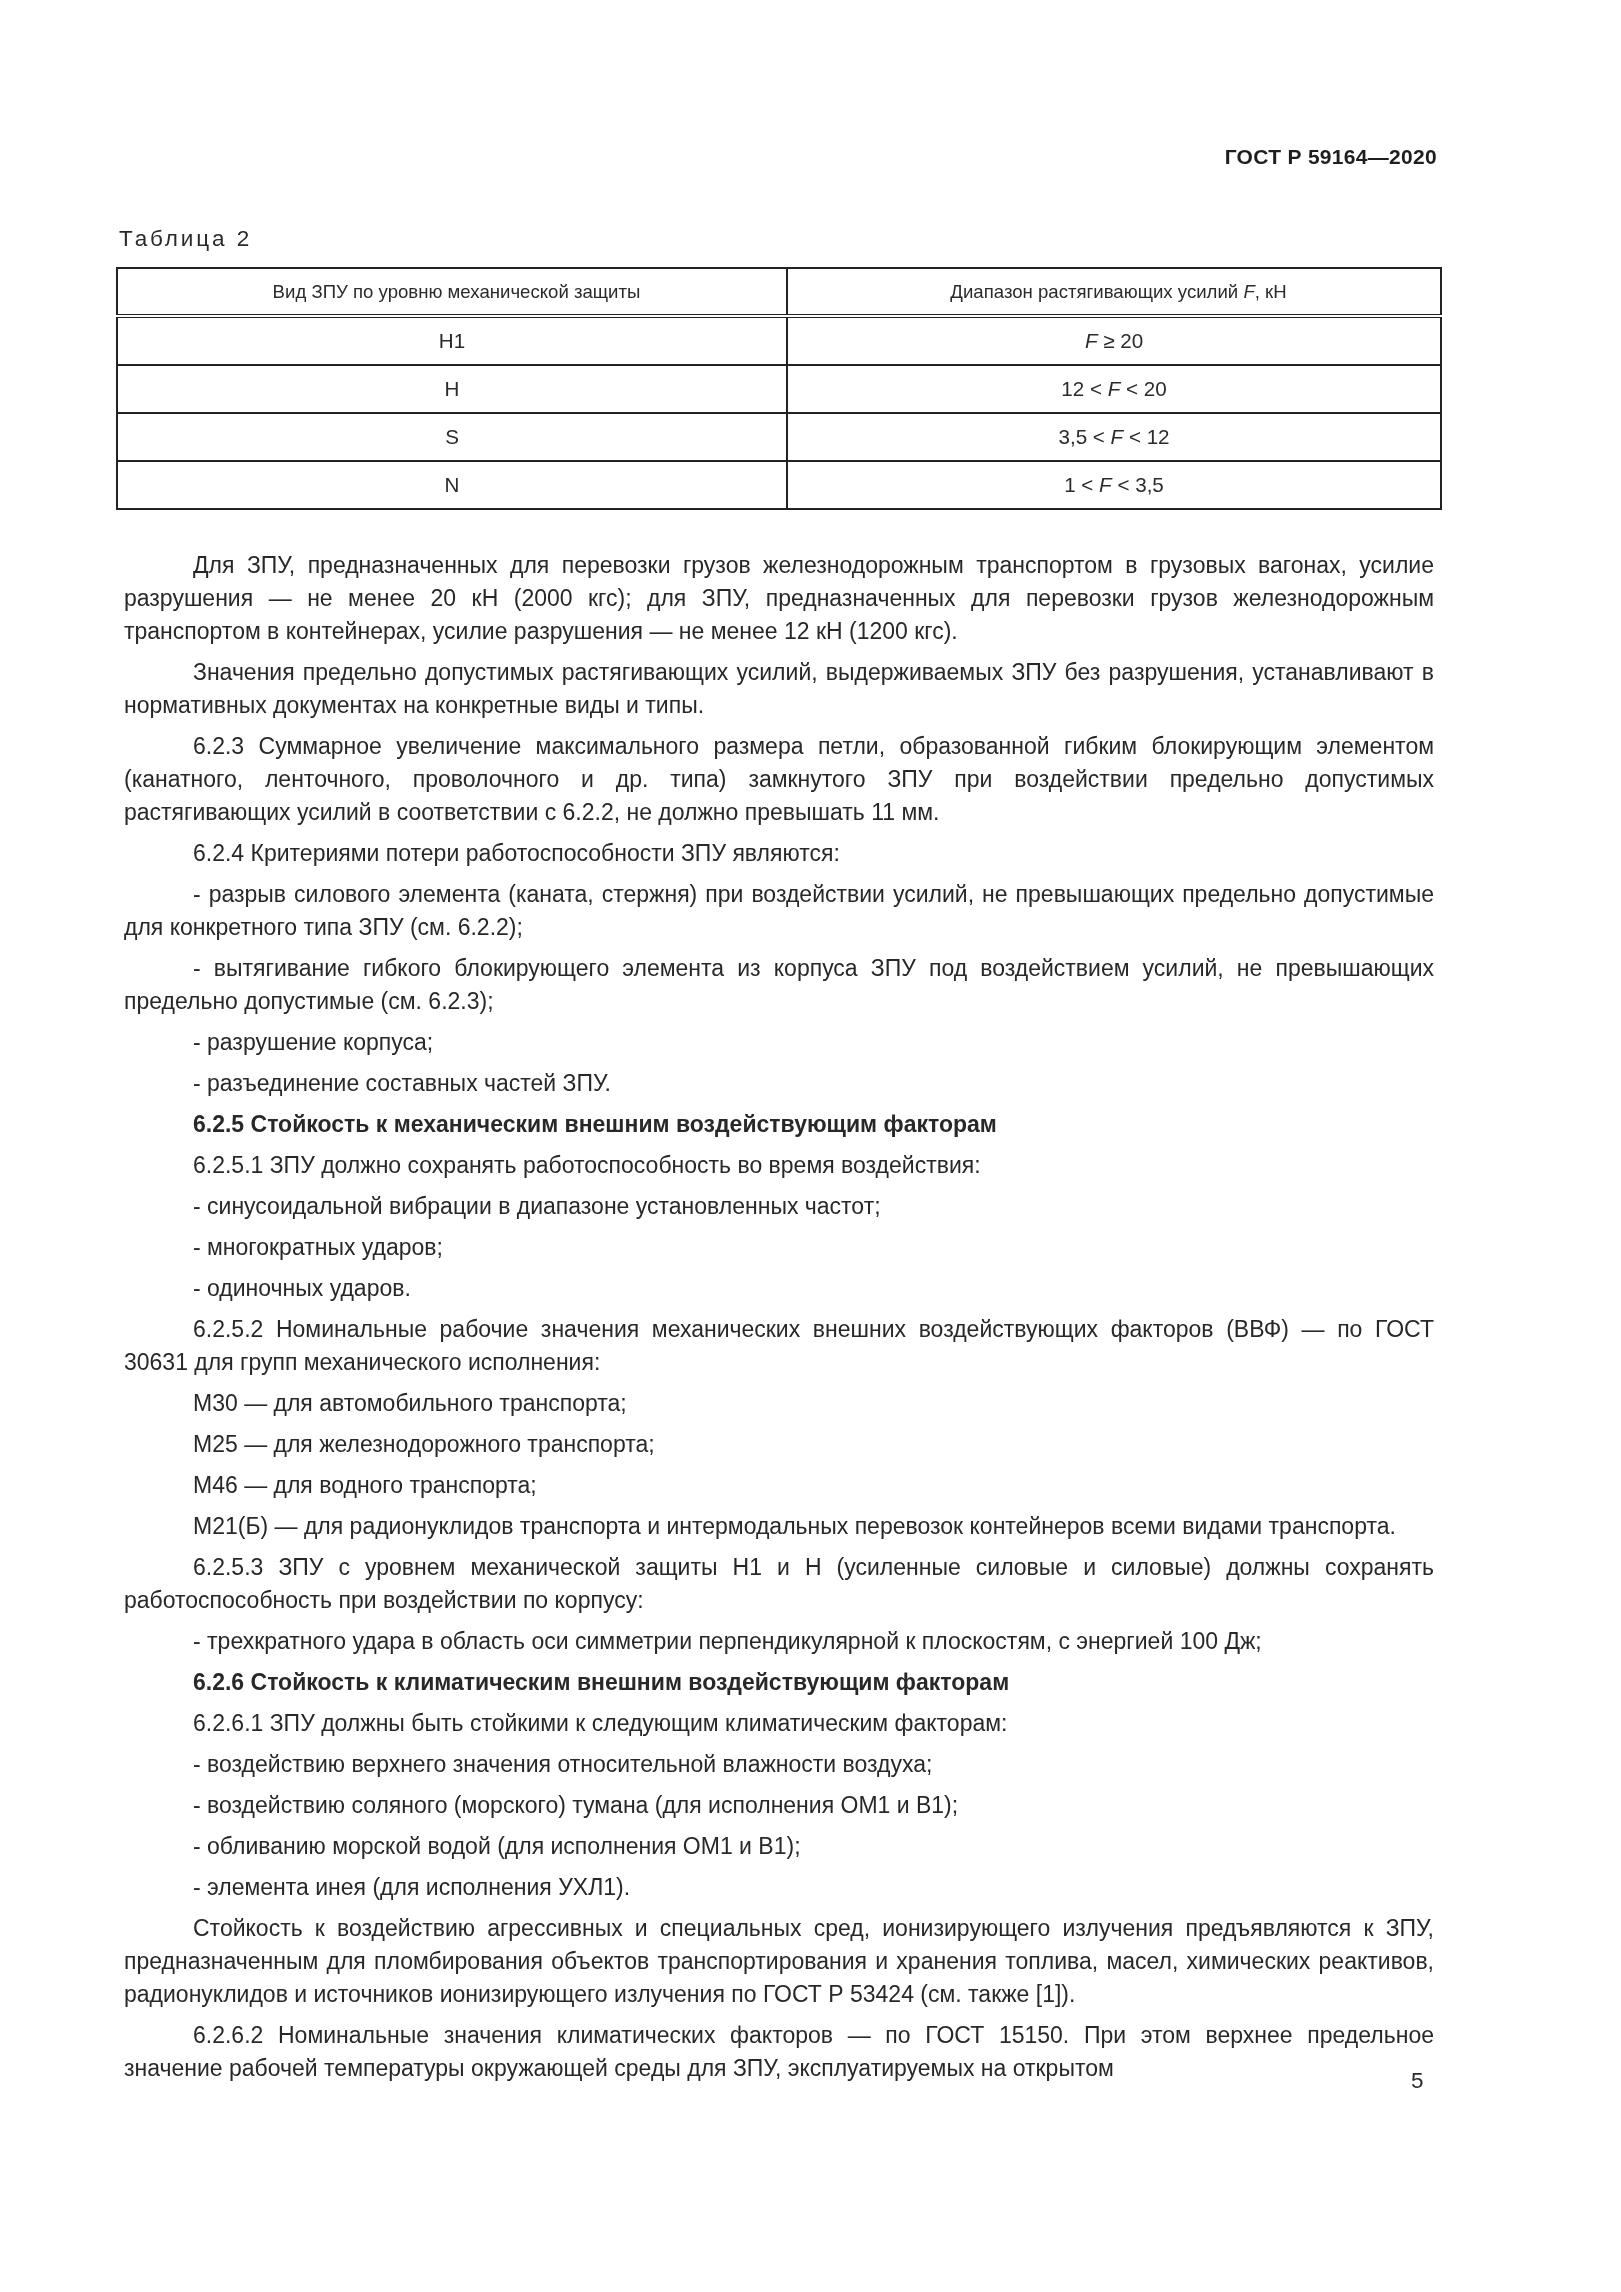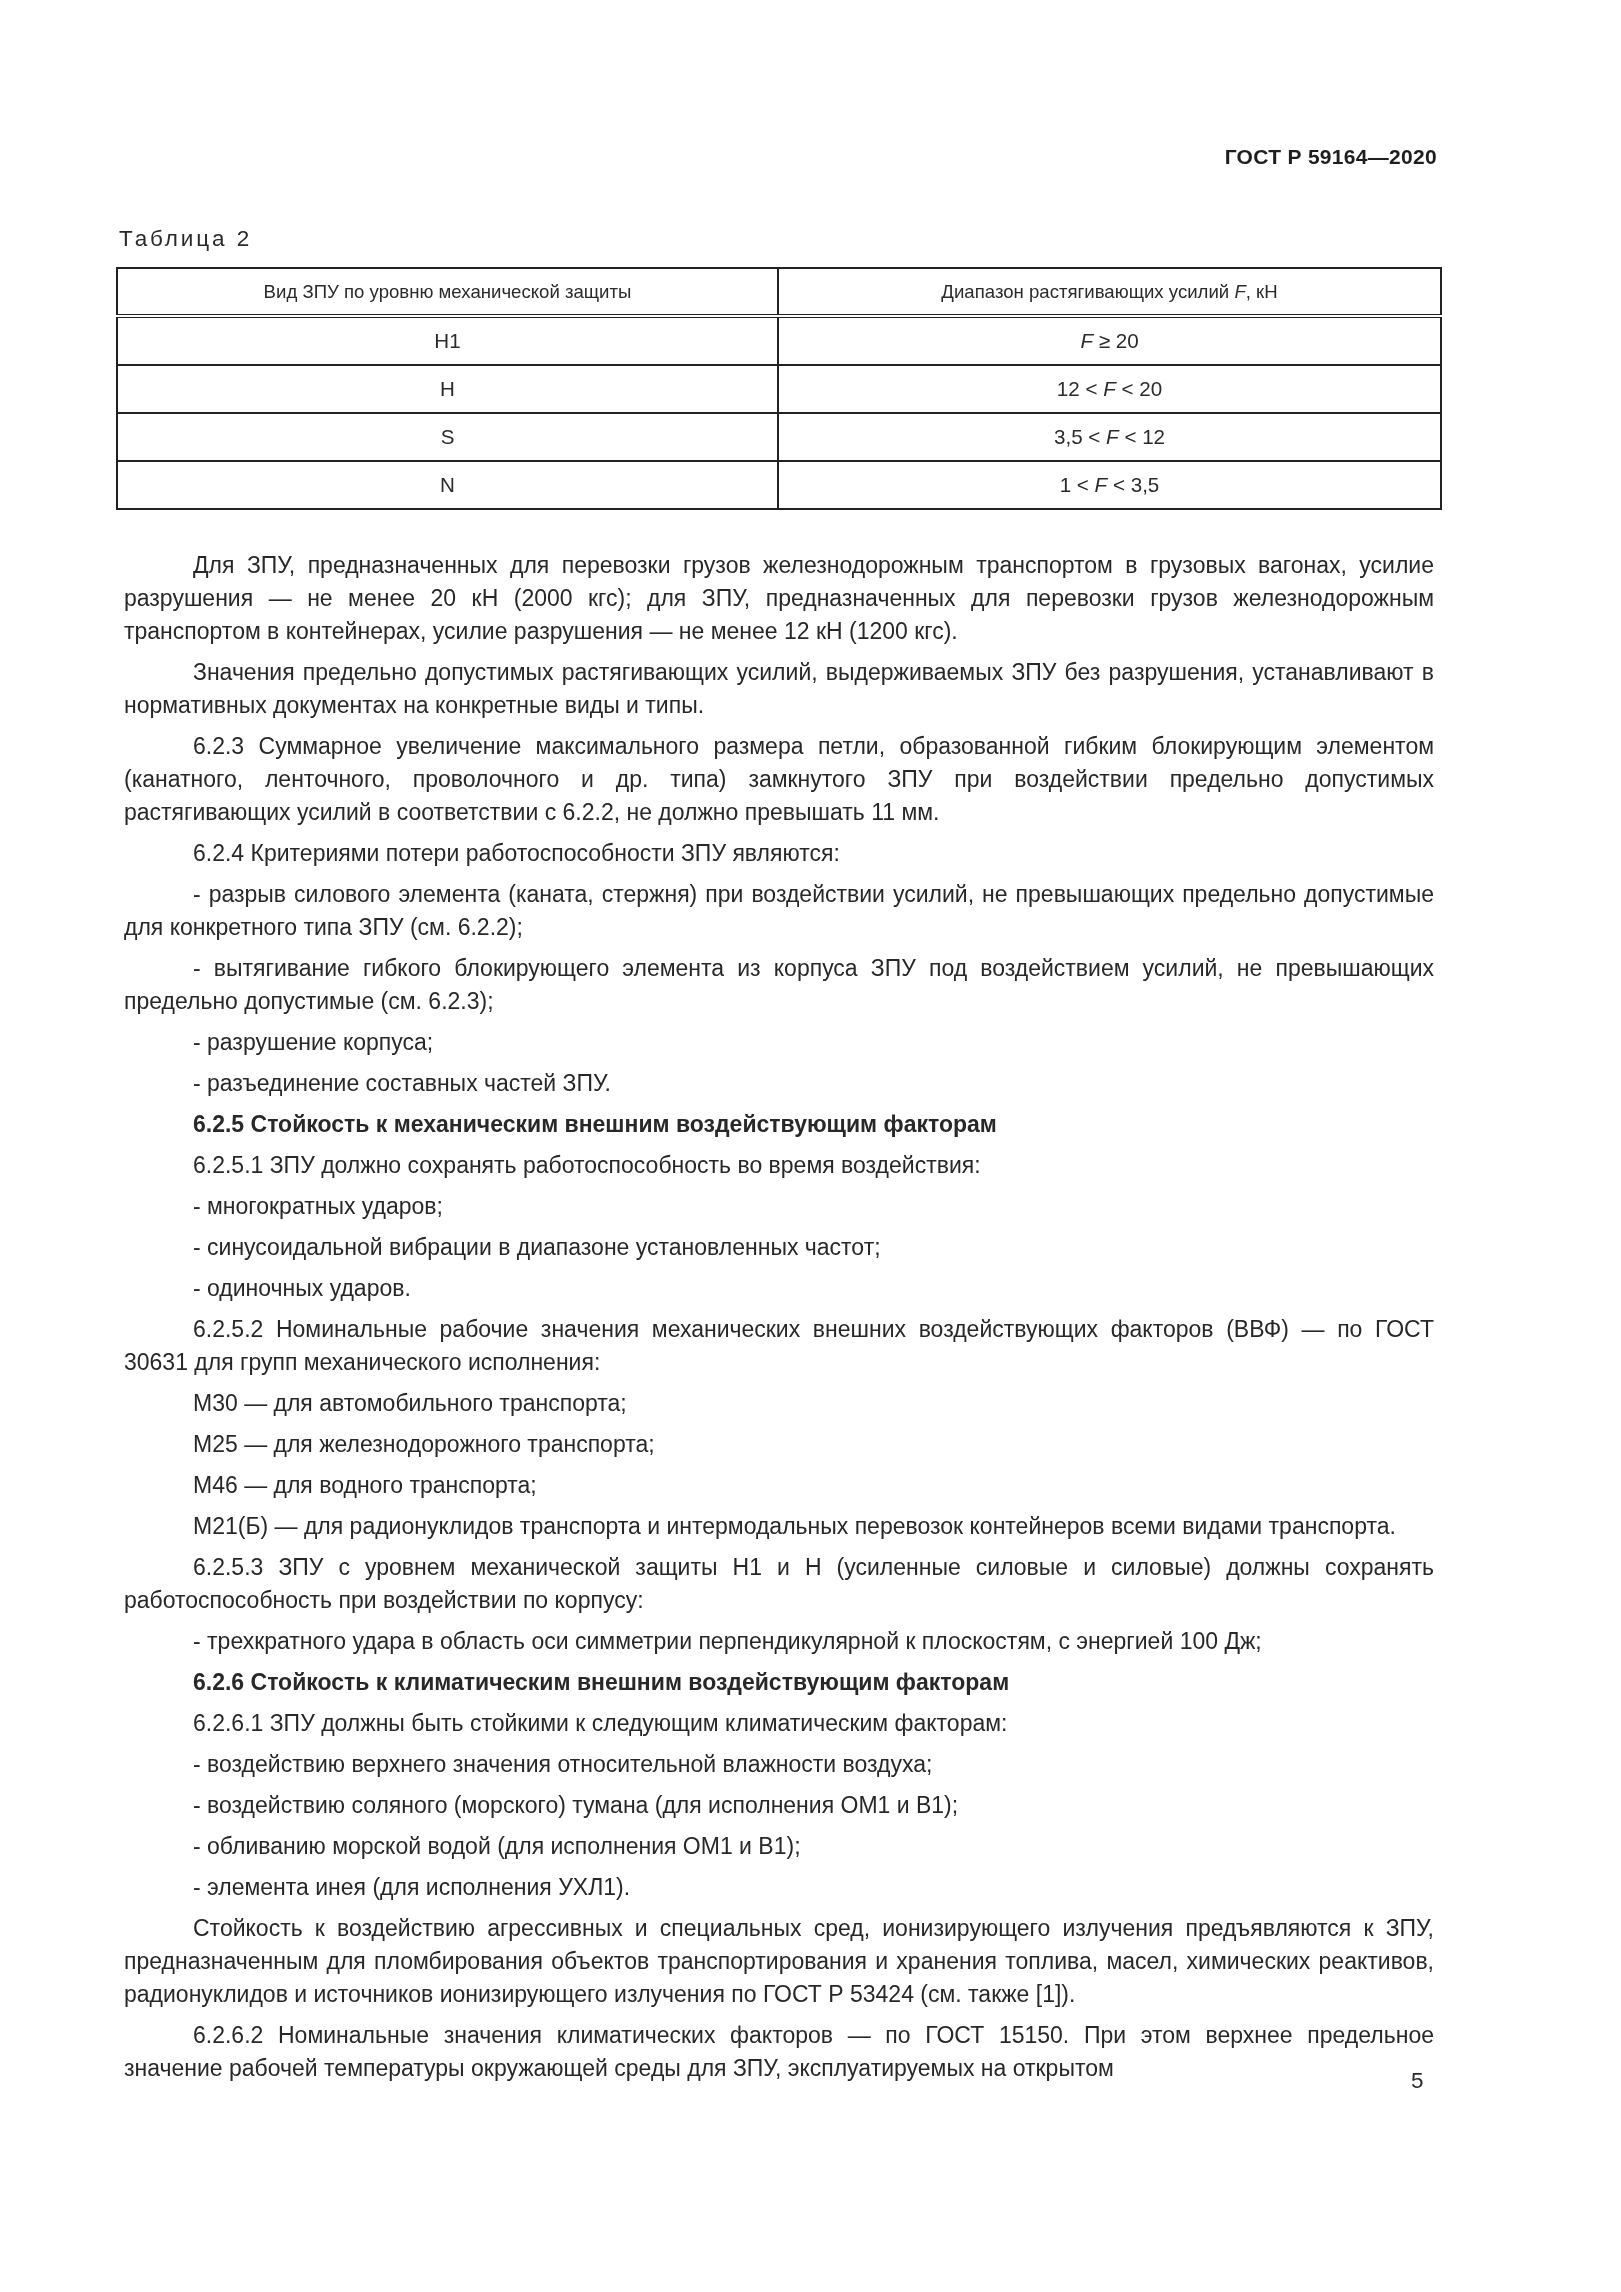--- a/index.html
+++ b/index.html
@@ -3,21 +3,21 @@
 <meta charset="utf-8">
 <style>
   html, body { margin: 0; padding: 0; background: #ffffff; }
   body { width: 1621px; height: 2293px; position: relative; overflow: hidden;
          font-family: "Liberation Sans", sans-serif; color: #262626; }
   .header { position: absolute; top: 145px; right: 184px; font-weight: bold; font-size: 21px; letter-spacing: 0.3px; color: #1e1e1e; }
   .table-caption { position: absolute; top: 226px; left: 119px; font-size: 22.5px; letter-spacing: 2.9px; color: #2a2a2a; }
   table.t2 { position: absolute; top: 267px; left: 116px; width: 1326px; border-collapse: collapse;
              font-size: 19.6px; color: #2b2b2b; }
   table.t2 td, table.t2 th { border: 2px solid #222; text-align: center; font-weight: normal; padding: 0; }
-  table.t2 th { height: 45px; font-size: 18.6px; border-bottom: 4.9px double #222; }
+  table.t2 th { height: 45px; font-size: 18.6px; border-bottom: 4.9px double #222; padding-left: 9px; }
   table.t2 td { height: 46px; font-size: 20.6px; margin-left: 20px; }
   table.t2 .c1 { width: 659px; }
   table.t2 { border: 2.9px solid #222; }
   .body-text { position: absolute; top: 541px; left: 116px; width: 1326px; font-size: 23px; line-height: 33px; color: #282828; }
   .body-text p { margin: 8px; text-align: justify; text-indent: 69px; }
   .body-text p.h { font-weight: bold; }
   .page-num { position: absolute; top: 2068px; left: 1411px; font-size: 22.5px; color: #2a2a2a; }
   i.f { font-style: italic; }
 </style>
 </head>
@@ -58,22 +58,22 @@
     <p>Для ЗПУ, предназначенных для перевозки грузов железнодорожным транспортом в грузовых вагонах, усилие разрушения — не менее 20 кН (2000 кгс); для ЗПУ, предназначенных для перевозки грузов железнодорожным транспортом в контейнерах, усилие разрушения — не менее 12 кН (1200 кгс).</p>
     <p>Значения предельно допустимых растягивающих усилий, выдерживаемых ЗПУ без разрушения, устанавливают в нормативных документах на конкретные виды и типы.</p>
     <p>6.2.3 Суммарное увеличение максимального размера петли, образованной гибким блокирующим элементом (канатного, ленточного, проволочного и др. типа) замкнутого ЗПУ при воздействии предельно допустимых растягивающих усилий в соответствии с 6.2.2, не должно превышать 11 мм.</p>
     <p>6.2.4 Критериями потери работоспособности ЗПУ являются:</p>
     <p>- разрыв силового элемента (каната, стержня) при воздействии усилий, не превышающих предельно допустимые для конкретного типа ЗПУ (см. 6.2.2);</p>
     <p>- вытягивание гибкого блокирующего элемента из корпуса ЗПУ под воздействием усилий, не превышающих предельно допустимые (см. 6.2.3);</p>
     <p>- разрушение корпуса;</p>
     <p>- разъединение составных частей ЗПУ.</p>
     <p class="h">6.2.5 Стойкость к механическим внешним воздействующим факторам</p>
     <p>6.2.5.1 ЗПУ должно сохранять работоспособность во время воздействия:</p>
+    <p>- синусоидальной вибрации в диапазоне установленных частот;</p>
     <p>- многократных ударов;</p>
-    <p>- синусоидальной вибрации в диапазоне установленных частот;</p>
     <p>- одиночных ударов.</p>
     <p>6.2.5.2 Номинальные рабочие значения механических внешних воздействующих факторов (ВВФ) — по ГОСТ 30631 для групп механического исполнения:</p>
     <p>М30 — для автомобильного транспорта;</p>
     <p>М25 — для железнодорожного транспорта;</p>
     <p>М46 — для водного транспорта;</p>
     <p>М21(Б) — для радионуклидов транспорта и интермодальных перевозок контейнеров всеми видами транспорта.</p>
     <p>6.2.5.3 ЗПУ с уровнем механической защиты Н1 и Н (усиленные силовые и силовые) должны сохранять работоспособность при воздействии по корпусу:</p>
     <p>- трехкратного удара в область оси симметрии перпендикулярной к плоскостям, с энергией 100 Дж;</p>
     <p class="h">6.2.6 Стойкость к климатическим внешним воздействующим факторам</p>
     <p>6.2.6.1 ЗПУ должны быть стойкими к следующим климатическим факторам:</p>

